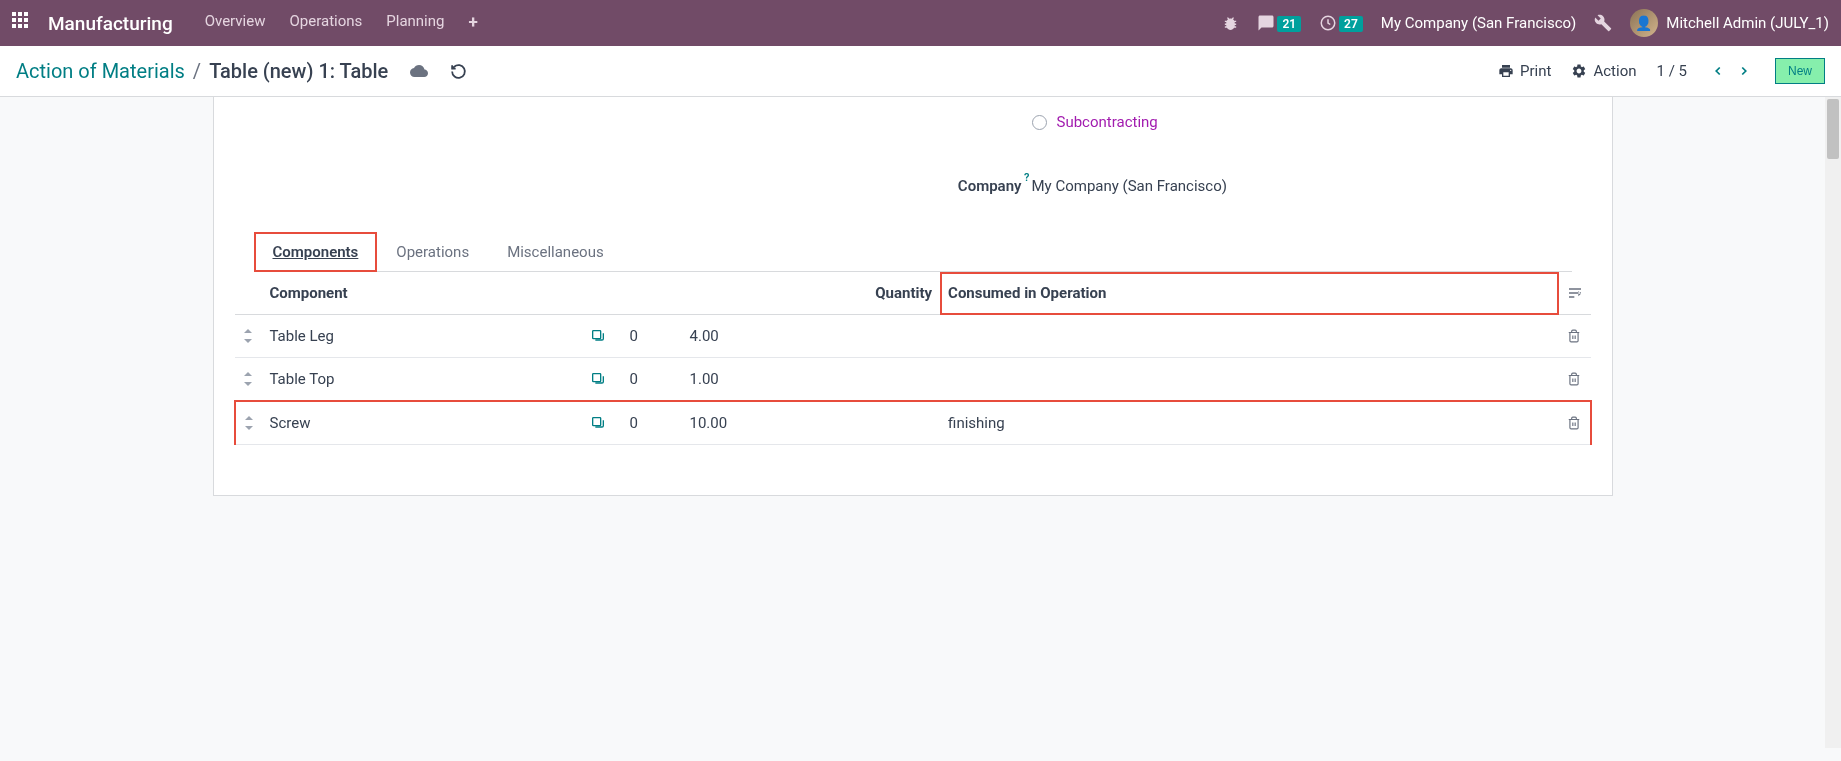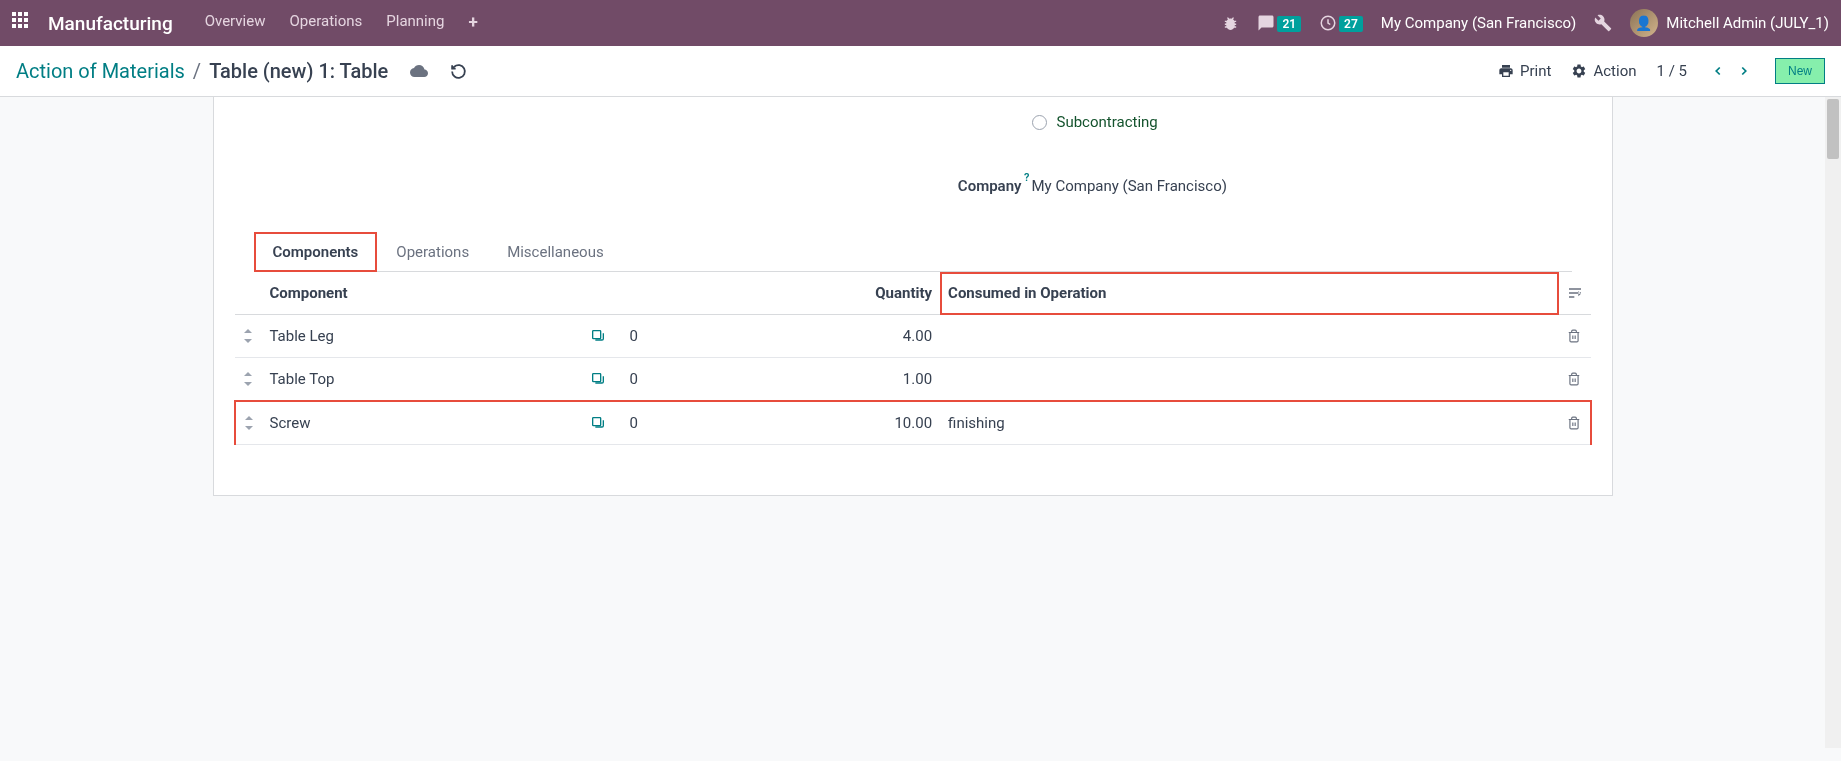--- a/index.html
+++ b/index.html
@@ -43,36 +43,36 @@
     .scrollbar-thumb { background: #c1c1c1; width: 12px; height: 60px; margin: 2px auto; border-radius: 2px; }
     
     .form-sheet { background: #fff; margin: 0 auto; max-width: 1400px; border: 1px solid #d8dadd; border-top: none; padding-bottom: 50px; }
     
     .form-row { display: flex; padding: 4px 40px; }
     .form-col-right { margin-left: auto; width: 680px; display: flex; }
     .form-label { width: 140px; font-weight: 600; font-size: 15px; color: #374151; padding: 8px 0; text-align: right; padding-right: 10px; position: relative;}
     .form-value { flex: 1; font-size: 15px; color: #374151; padding: 8px 0; }
     .radio-row { display: flex; align-items: center; gap: 10px; padding: 4px 0; }
     .radio-circle { width: 15px; height: 15px; border: 1.5px solid #9ca3af; border-radius: 50%; }
-    .radio-label { font-size: 15px; color: #14532d; text-align: right; }
+    .radio-label { font-size: 15px; color: #a21caf; text-align: right; }
     .help-q { color: #017E84; font-size: 11px; position: absolute; top: 2px; right: 2px; cursor: pointer; }
     
     
     .tabs { display: flex; margin: 25px 40px 0; border-bottom: 1px solid #d8dadd; }
     .tab { padding: 10px 18px; font-size: 15px; color: #6b7280; cursor: pointer; border: 1px solid transparent; border-bottom: none; }
-    .tab.active { color: #374151; font-weight: 600; border: 1px solid #d8dadd; border-bottom: 1px solid #fff; margin-bottom: -1px; background: #fff; }
+    .tab.active { color: #374151; font-weight: 600; border: 1px solid #d8dadd; border-bottom: 1px solid #fff; margin-bottom: -1px; background: #fff; text-decoration: underline; }
     .tab.highlight-red { outline: 2px solid #e74c3c; outline-offset: -2px; }
     
     
     .table-wrapper { margin: 0 20px; }
     table { width: 100%; border-collapse: collapse; }
     th { text-align: left; font-weight: 700; font-size: 15px; color: #374151; padding: 12px 8px; border-bottom: 1px solid #d8dadd; }
     th.num-col { text-align: right; }
     td { font-size: 15px; color: #374151; padding: 12px 8px; border-bottom: 1px solid #e5e7eb; }
-    td.num-col { text-align: right; }
+    td.num-col { text-align: left; }
     .drag-handle { color: #9ca3af; cursor: move; width: 24px; text-align:center; }
     .tree-icon { color: #017E84; cursor: pointer; }
     .delete-icon { color: #6b7280; cursor: pointer; width: 30px; text-align:center; }
     .settings-icon { color: #6b7280; cursor: pointer; width: 30px; text-align:center; }
     .add-line { color: #017E84; cursor: pointer; padding: 14px 8px 14px 40px; font-size: 15px; }
     
     .highlight-red-th { outline: 2px solid #e74c3c; outline-offset: -2px; margin-left: 28px; }
     
     svg { display: block; }
   </style>

